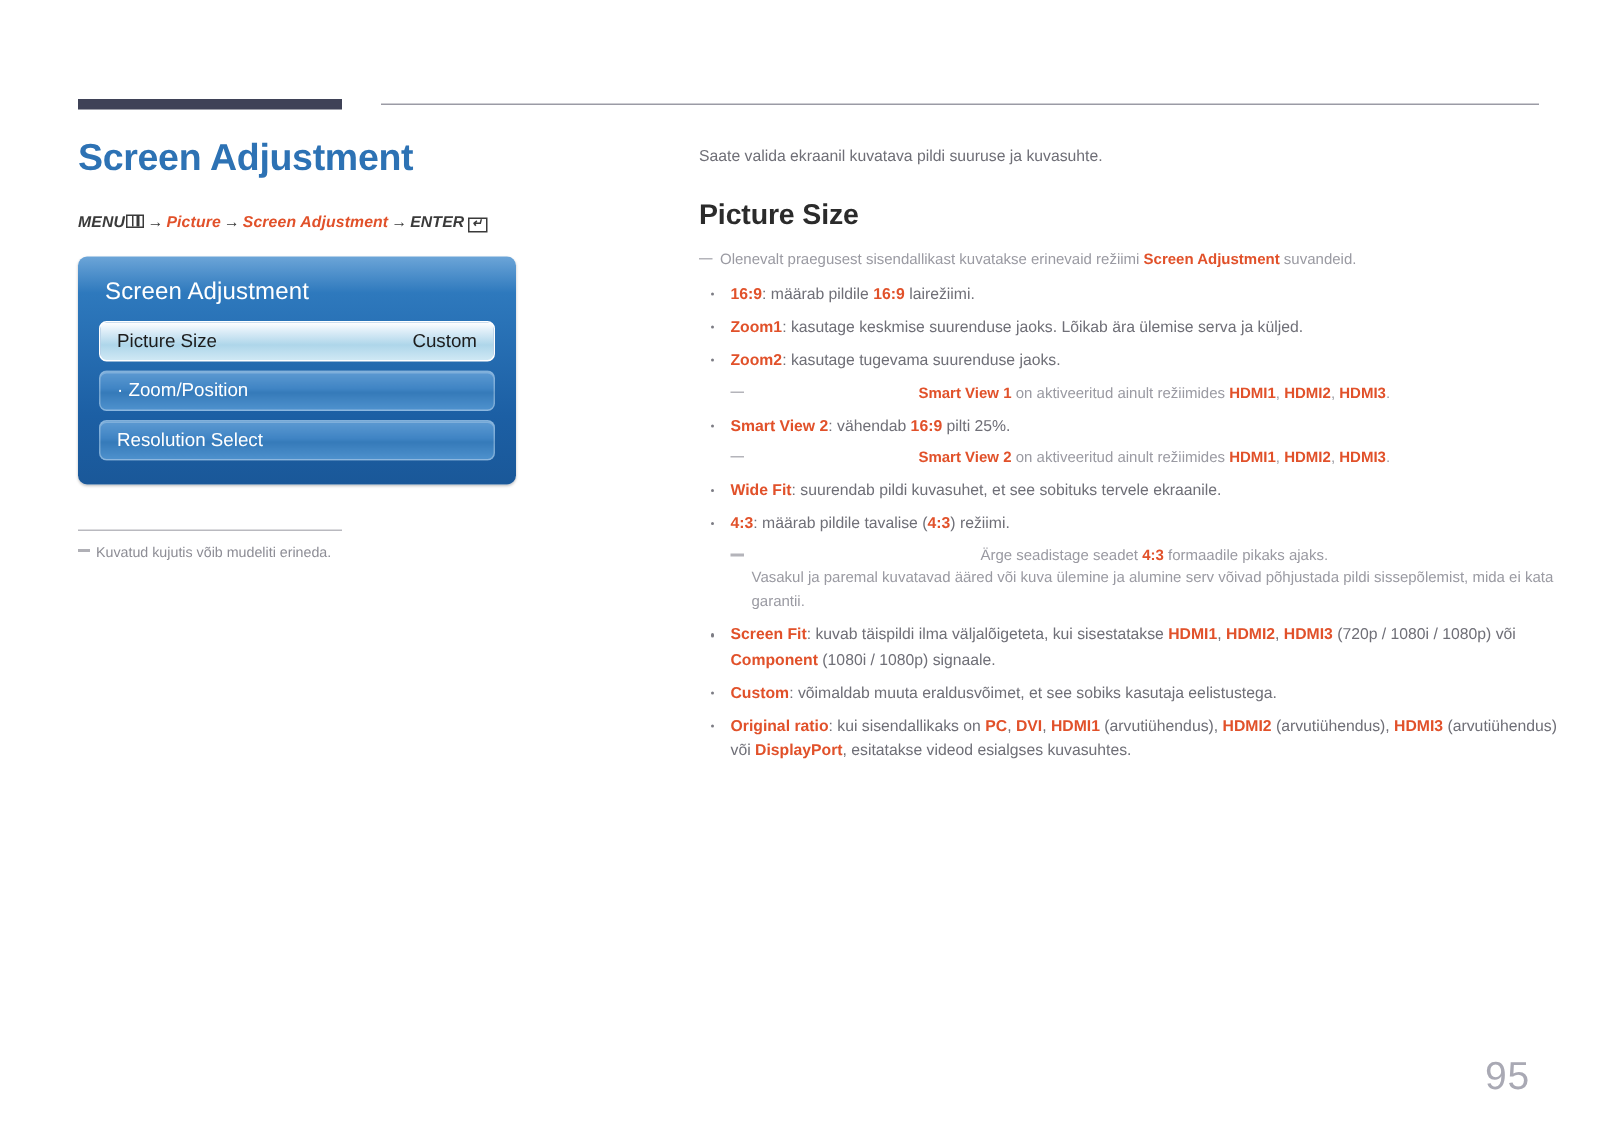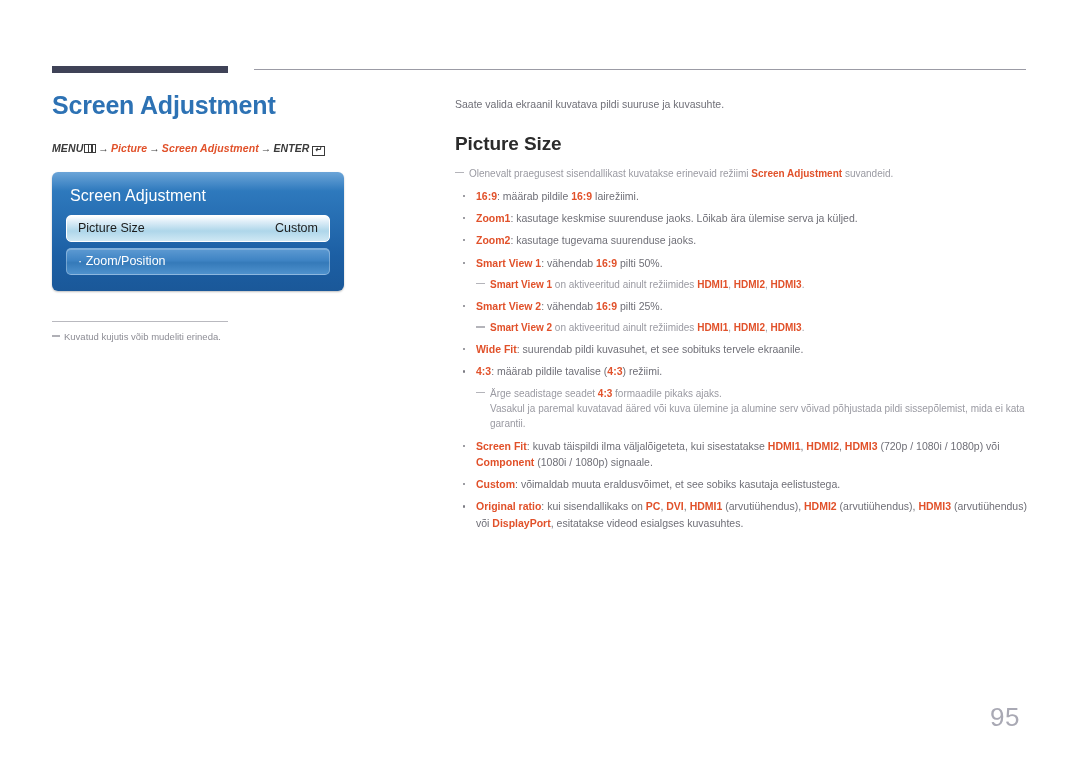--- a/index.html
+++ b/index.html
@@ -139,21 +139,21 @@
     display: inline-block;
     width: 8px; height: 1.4px;
     background: #b0b0b6;
     vertical-align: 3px;
     margin-right: 4px;
   }
 
   
   .right-col {
     position: absolute;
-    left: 455px; top: 97px;
+    left: 466px; top: 97px;
     width: 572px;
   }
   .intro {
     font-size: 10.5px;
     color: #6f6f77;
     line-height: 1.5;
     margin-bottom: 20px;
   }
   .sec-title {
     font-size: 19px;
@@ -197,20 +197,21 @@
   }
   ul.blist > li .term { color: #e1512a; font-weight: bold; }
   ul.blist > li .hi { color: #e1512a; font-weight: bold; }
   ul.blist > li.nobullet { padding-left: 21px; margin-bottom: 6px; }
   li .inner-note {
     font-size: 10px;
     color: #9a9aa2;
     line-height: 1.5;
     position: relative;
     padding-left: 14px;
+    text-align: center;
   }
   li .inner-note .dash {
     position: absolute;
     left: 0; top: 6px;
     width: 9px; height: 1.6px;
     background: #b4b4ba;
   }
   li .inner-note .hi { color: #e1512a; font-weight: bold; }
   li .cont-text {
     font-size: 10px;
@@ -249,20 +250,24 @@
         <span>Picture Size</span>
         <span class="val">Custom</span>
       </div>
 
       <div class="osd-row">
         <span>· Zoom/Position</span>
         <span class="val"></span>
       </div>
 
 
+      <div class="osd-row">
+        <span>Resolution Select</span>
+        <span class="val"></span>
+      </div>
     </div>
 
     <div class="note-rule"></div>
     <div class="note-left"><span class="dash"></span><span>Kuvatud kujutis võib mudeliti erineda.</span></div>
   </div>
 
   <div class="right-col">
 
     <div class="intro">Saate valida ekraanil kuvatava pildi suuruse ja kuvasuhte.</div>
 
@@ -271,21 +276,20 @@
     <div class="subnote"><span class="dash"></span><span>Olenevalt praegusest sisendallikast kuvatakse erinevaid režiimi </span><span class="hi">Screen Adjustment</span><span> suvandeid.</span></div>
 
     <ul class="blist">
 
       <li class="bullet"><span class="term">16:9</span><span>: </span><span>määrab pildile </span><span class="hi">16:9</span><span> lairežiimi.</span></li>
 
       <li class="bullet"><span class="term">Zoom1</span><span>: </span><span>kasutage keskmise suurenduse jaoks. Lõikab ära ülemise serva ja küljed.</span></li>
 
       <li class="bullet"><span class="term">Zoom2</span><span>: </span><span>kasutage tugevama suurenduse jaoks.</span></li>
 
-      <li class="bullet"><span class="term">Smart View 1</span><span>: </span><span>vähendab </span><span class="hi">16:9</span><span> pilti 50%.</span></li>
 
       <li class="nobullet">
           <div class="inner-note"><span class="dash"></span><span class="hi">Smart View 1</span><span> on aktiveeritud ainult režiimides </span><span class="hi">HDMI1</span><span>, </span><span class="hi">HDMI2</span><span>, </span><span class="hi">HDMI3</span><span>.</span></div>
         </li>
 
       <li class="bullet"><span class="term">Smart View 2</span><span>: </span><span>vähendab </span><span class="hi">16:9</span><span> pilti 25%.</span></li>
 
       <li class="nobullet">
           <div class="inner-note"><span class="dash"></span><span class="hi">Smart View 2</span><span> on aktiveeritud ainult režiimides </span><span class="hi">HDMI1</span><span>, </span><span class="hi">HDMI2</span><span>, </span><span class="hi">HDMI3</span><span>.</span></div>
         </li>

